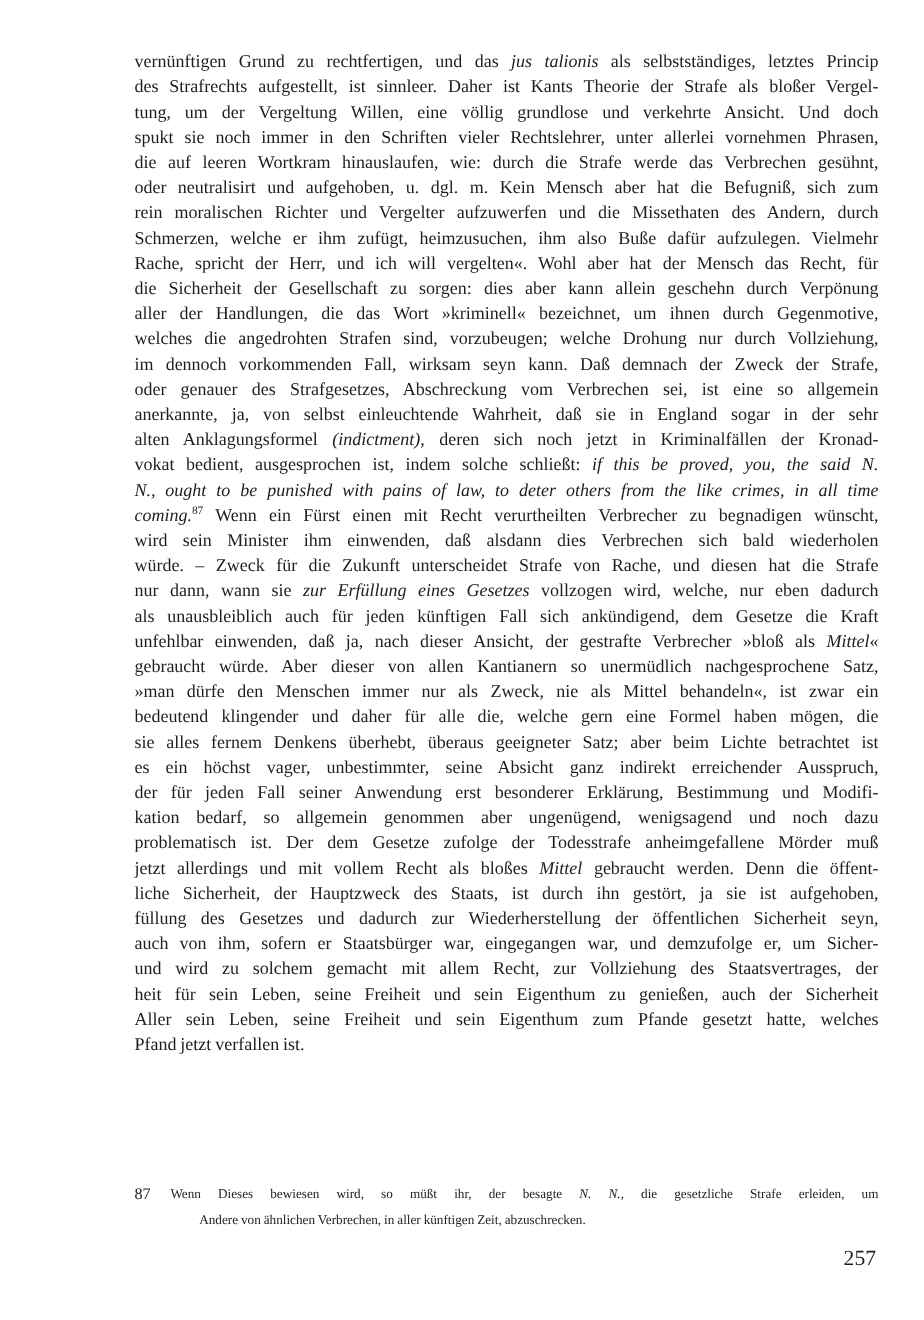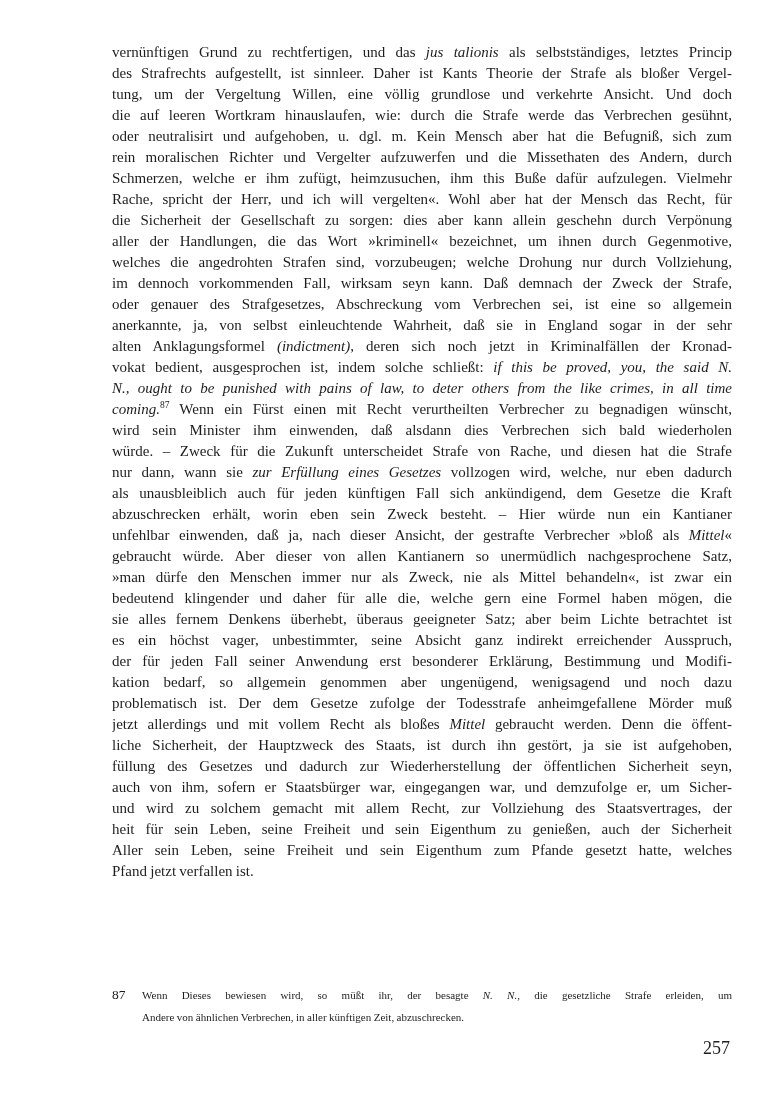--- a/index.html
+++ b/index.html
@@ -56,20 +56,21 @@
     font-size: 11px;
     line-height: 22px;
     max-height: 22px;
     overflow: hidden;
     text-align: justify;
     text-align-last: justify;
     word-spacing: -0.3px;
   }
   .fline.line-last {
     text-align-last: left;
+    margin-left: 24px;
   }
   .page-number {
     position: absolute;
     top: 1040px;
     right: 40px;
     font-size: 18px;
     line-height: 16px;
     text-align: right;
   }
   i { font-style: italic; }
@@ -81,40 +82,40 @@
 </style>
 </head>
 <body>
 
 <div class="page" style="background: rgb(255, 255, 255); color: rgb(29, 29, 29);">
 
   <div class="text-block">
       <div class="tline"><span>vernünftigen Grund zu rechtfertigen, und das </span><i>jus talionis</i><span> als selbstständiges, letztes Princip</span></div>
       <div class="tline"><span>des Strafrechts aufgestellt, ist sinnleer. Daher ist Kants Theorie der Strafe als bloßer Vergel-</span></div>
       <div class="tline"><span>tung, um der Vergeltung Willen, eine völlig grundlose und verkehrte Ansicht. Und doch</span></div>
+      <div class="tline"><span>spukt sie noch immer in den Schriften vieler Rechtslehrer, unter allerlei vornehmen Phrasen,</span></div>
       <div class="tline"><span>die auf leeren Wortkram hinauslaufen, wie: durch die Strafe werde das Verbrechen gesühnt,</span></div>
       <div class="tline"><span>oder neutralisirt und aufgehoben, u. dgl. m. Kein Mensch aber hat die Befugniß, sich zum</span></div>
       <div class="tline"><span>rein moralischen Richter und Vergelter aufzuwerfen und die Missethaten des Andern, durch</span></div>
-      <div class="tline"><span>Schmerzen, welche er ihm zufügt, heimzusuchen, ihm this Buße dafür aufzulegen. Vielmehr</span></div>
+      <div class="tline"><span>Schmerzen, welche er ihm zufügt, heimzusuchen, ihm also Buße dafür aufzulegen. Vielmehr</span></div>
       <div class="tline"><span>Rache, spricht der Herr, und ich will vergelten«. Wohl aber hat der Mensch das Recht, für</span></div>
       <div class="tline"><span>die Sicherheit der Gesellschaft zu sorgen: dies aber kann allein geschehn durch Verpönung</span></div>
       <div class="tline"><span>aller der Handlungen, die das Wort »kriminell« bezeichnet, um ihnen durch Gegenmotive,</span></div>
       <div class="tline"><span>welches die angedrohten Strafen sind, vorzubeugen; welche Drohung nur durch Vollziehung,</span></div>
       <div class="tline"><span>im dennoch vorkommenden Fall, wirksam seyn kann. Daß demnach der Zweck der Strafe,</span></div>
       <div class="tline"><span>oder genauer des Strafgesetzes, Abschreckung vom Verbrechen sei, ist eine so allgemein</span></div>
       <div class="tline"><span>anerkannte, ja, von selbst einleuchtende Wahrheit, daß sie in England sogar in der sehr</span></div>
       <div class="tline"><span>alten Anklagungsformel </span><i>(indictment)</i><span>, deren sich noch jetzt in Kriminalfällen der Kronad-</span></div>
       <div class="tline"><span>vokat bedient, ausgesprochen ist, indem solche schließt: </span><i>if this be proved, you, the said N.</i></div>
       <div class="tline"><i>N., ought to be punished with pains of law, to deter others from the like crimes, in all time</i></div>
       <div class="tline"><i>coming.</i><sup>87</sup><span> Wenn ein Fürst einen mit Recht verurtheilten Verbrecher zu begnadigen wünscht,</span></div>
       <div class="tline"><span>wird sein Minister ihm einwenden, daß alsdann dies Verbrechen sich bald wiederholen</span></div>
       <div class="tline"><span>würde. – Zweck für die Zukunft unterscheidet Strafe von Rache, und diesen hat die Strafe</span></div>
       <div class="tline"><span>nur dann, wann sie </span><i>zur Erfüllung eines Gesetzes</i><span> vollzogen wird, welche, nur eben dadurch</span></div>
       <div class="tline"><span>als unausbleiblich auch für jeden künftigen Fall sich ankündigend, dem Gesetze die Kraft</span></div>
-      <div class="tline"><span>abzuschrecken erhält, worin eben sein Zweck besteht. – Hier würde nun ein Kantianer</span></div>
       <div class="tline"><span>unfehlbar einwenden, daß ja, nach dieser Ansicht, der gestrafte Verbrecher »bloß als </span><i>Mittel</i><span>«</span></div>
       <div class="tline"><span>gebraucht würde. Aber dieser von allen Kantianern so unermüdlich nachgesprochene Satz,</span></div>
       <div class="tline"><span>»man dürfe den Menschen immer nur als Zweck, nie als Mittel behandeln«, ist zwar ein</span></div>
       <div class="tline"><span>bedeutend klingender und daher für alle die, welche gern eine Formel haben mögen, die</span></div>
       <div class="tline"><span>sie alles fernem Denkens überhebt, überaus geeigneter Satz; aber beim Lichte betrachtet ist</span></div>
       <div class="tline"><span>es ein höchst vager, unbestimmter, seine Absicht ganz indirekt erreichender Ausspruch,</span></div>
       <div class="tline"><span>der für jeden Fall seiner Anwendung erst besonderer Erklärung, Bestimmung und Modifi-</span></div>
       <div class="tline"><span>kation bedarf, so allgemein genommen aber ungenügend, wenigsagend und noch dazu</span></div>
       <div class="tline"><span>problematisch ist. Der dem Gesetze zufolge der Todesstrafe anheimgefallene Mörder muß</span></div>
       <div class="tline"><span>jetzt allerdings und mit vollem Recht als bloßes </span><i>Mittel</i><span> gebraucht werden. Denn die öffent-</span></div>

